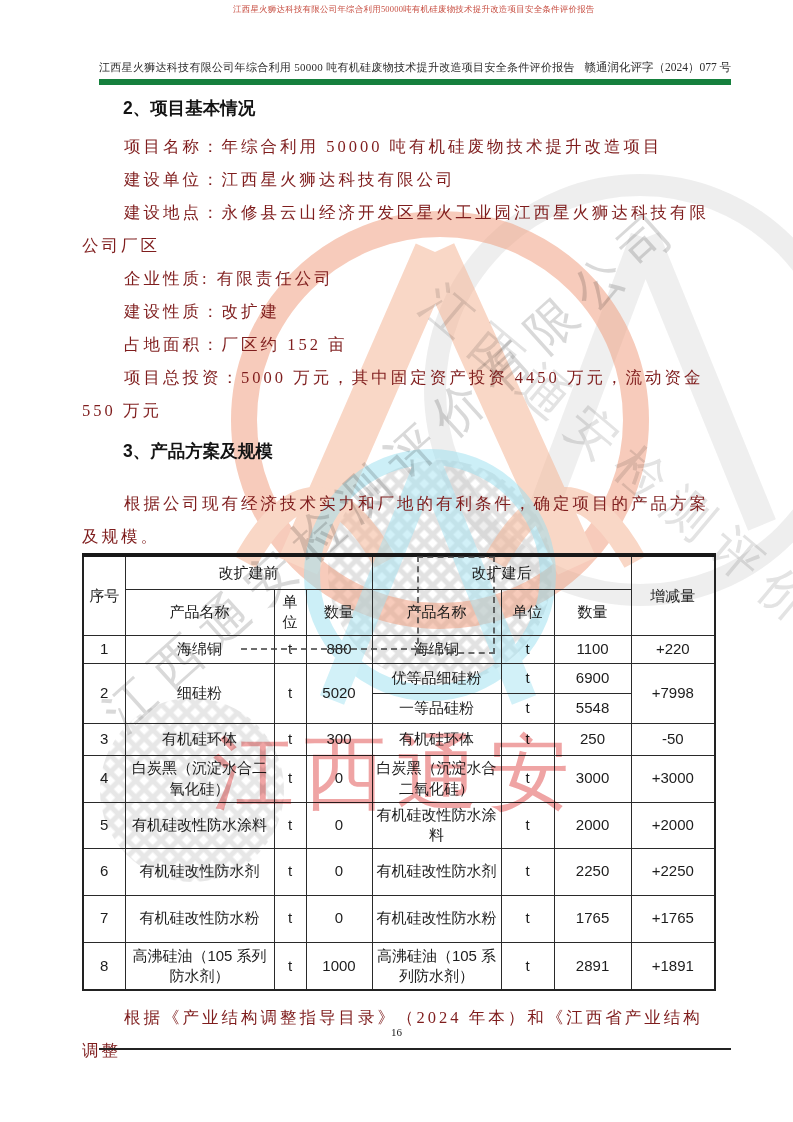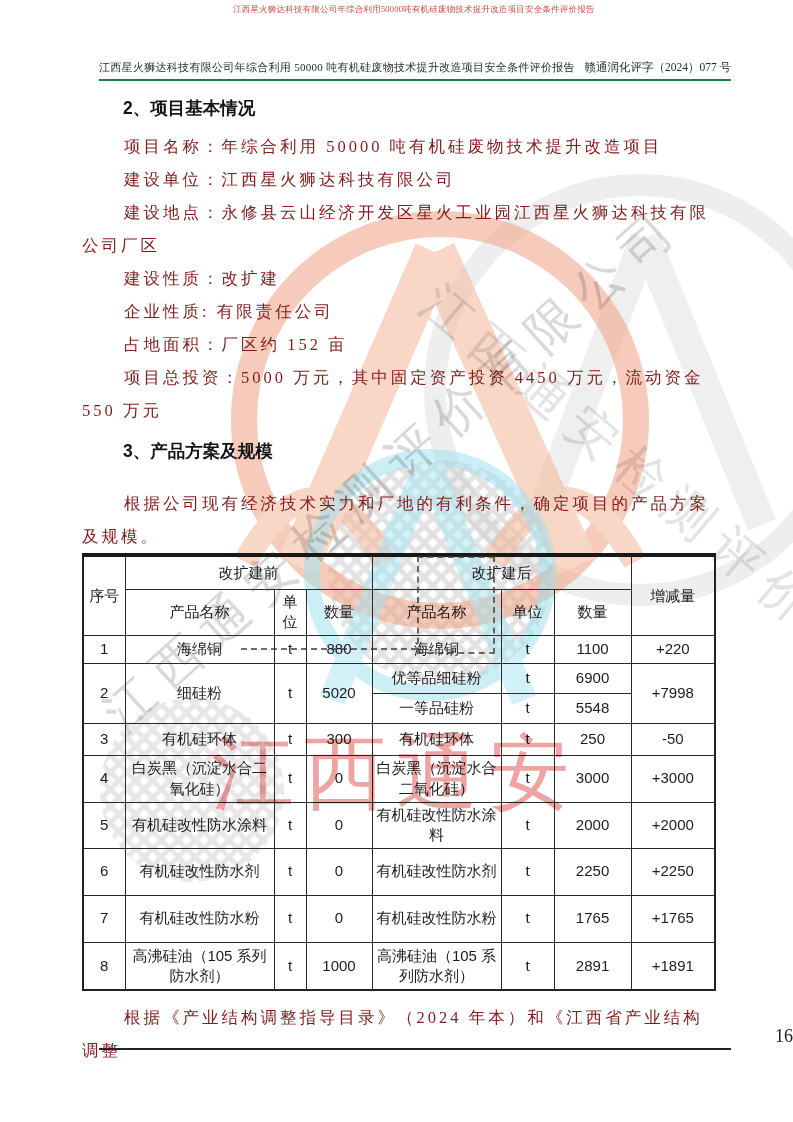--- a/index.html
+++ b/index.html
@@ -5,21 +5,21 @@
   html,body{margin:0;padding:0;background:#9e9e9e;}
   .page{position:relative;width:793px;height:1122px;background:#ffffff;overflow:hidden;
         font-family:"Liberation Serif","DejaVu Serif",serif;color:#1e1e1e;margin:0 auto;}
 
   
   .top-annot{position:absolute;left:233px;top:4px;width:335px;font-size:8.5px;line-height:11px;
              color:#c0392b;white-space:nowrap;letter-spacing:0.2px;opacity:.9;}
 
   
   .hdr{position:absolute;left:99px;right:62px;top:60px;display:flex;justify-content:space-between;
-       align-items:flex-end;border-bottom:2px solid #15803d;padding-bottom:4px;}
+       align-items:flex-end;border-bottom:6px solid #15803d;padding-bottom:4px;}
   .hdr .l{font-size:11px;letter-spacing:.3px;color:#2b2b2b;}
   .hdr .r{font-size:11.5px;color:#2b2b2b;white-space:nowrap;}
 
   
   .main{position:absolute;left:82px;top:96px;width:632px;}
   .h-sec{font-family:"Liberation Sans","DejaVu Sans",sans-serif;font-weight:bold;font-size:17.5px;
          padding-left:41px;margin:0 0 10px 0;color:#141414;}
   .h-sec.h3{margin-top:12px;margin-bottom:24px;}
   p.doc{font-size:16.5px;line-height:33px;margin:0;text-indent:2.55em;letter-spacing:3px;color:#7f1d1d;}
   .tb-caption{text-align:center;font-family:"Liberation Sans","DejaVu Sans",sans-serif;
@@ -29,21 +29,21 @@
   table.products{width:632px;border-collapse:collapse;table-layout:fixed;
                  font-family:"Liberation Sans","DejaVu Sans",sans-serif;font-size:15px;color:#1c1c1c;
                  border:2px solid #222;border-top:4px solid #181818;}
   table.products th,table.products td{border:1px solid #2a2a2a;text-align:center;vertical-align:middle;
                  padding:1px 2px;line-height:1.35;font-weight:normal;overflow:hidden;}
 
   
   p.after{margin-top:10px;}
 
   
-  .pageno{position:absolute;left:0;right:0;top:1026px;text-align:right;font-size:18px;color:#222;}
+  .pageno{position:absolute;left:0;right:0;top:1026px;text-align:center;font-size:11px;color:#222;}
   .foot-rule{position:absolute;left:99px;right:62px;top:1048px;border-top:2px solid #232323;}
 
   
   .wm{position:absolute;pointer-events:none;}
   .wm-svg{left:0;top:0;mix-blend-mode:multiply;}
   .wm-red{left:212px;top:733px;font-family:"Liberation Serif",serif;font-size:82px;line-height:82px;
           letter-spacing:10px;color:rgba(226,90,90,.55);white-space:nowrap;mix-blend-mode:multiply;}
   .wm-gray{font-family:"Liberation Sans",sans-serif;font-size:50px;letter-spacing:13px;
            color:rgba(170,170,170,.45);white-space:nowrap;mix-blend-mode:multiply;transform-origin:0 50%;}
   .wm-gray.g1{left:112px;top:688px;transform:rotate(-42deg);}
@@ -96,22 +96,22 @@
     <span class="l">江西星火狮达科技有限公司年综合利用 50000 吨有机硅废物技术提升改造项目安全条件评价报告</span>
     <span class="r">赣通润化评字（2024）077 号</span>
   </div>
 
   <div class="main">
     <div class="h-sec">2、项目基本情况</div>
 
     <p class="doc">项目名称：年综合利用 50000 吨有机硅废物技术提升改造项目</p>
     <p class="doc">建设单位：江西星火狮达科技有限公司</p>
     <p class="doc">建设地点：永修县云山经济开发区星火工业园江西星火狮达科技有限公司厂区</p>
+    <p class="doc">企业性质: 有限责任公司</p>
     <p class="doc">建设性质：改扩建</p>
-    <p class="doc">企业性质: 有限责任公司</p>
     <p class="doc">占地面积：厂区约 152 亩</p>
     <p class="doc">项目总投资：5000 万元，其中固定资产投资 4450 万元，流动资金 550 万元</p>
 
     <div class="h-sec h3">3、产品方案及规模</div>
     <p class="doc">根据公司现有经济技术实力和厂地的有利条件，确定项目的产品方案及规模。</p>
 
 
     <table class="products">
       <colgroup>
         <col style="width:42px">

